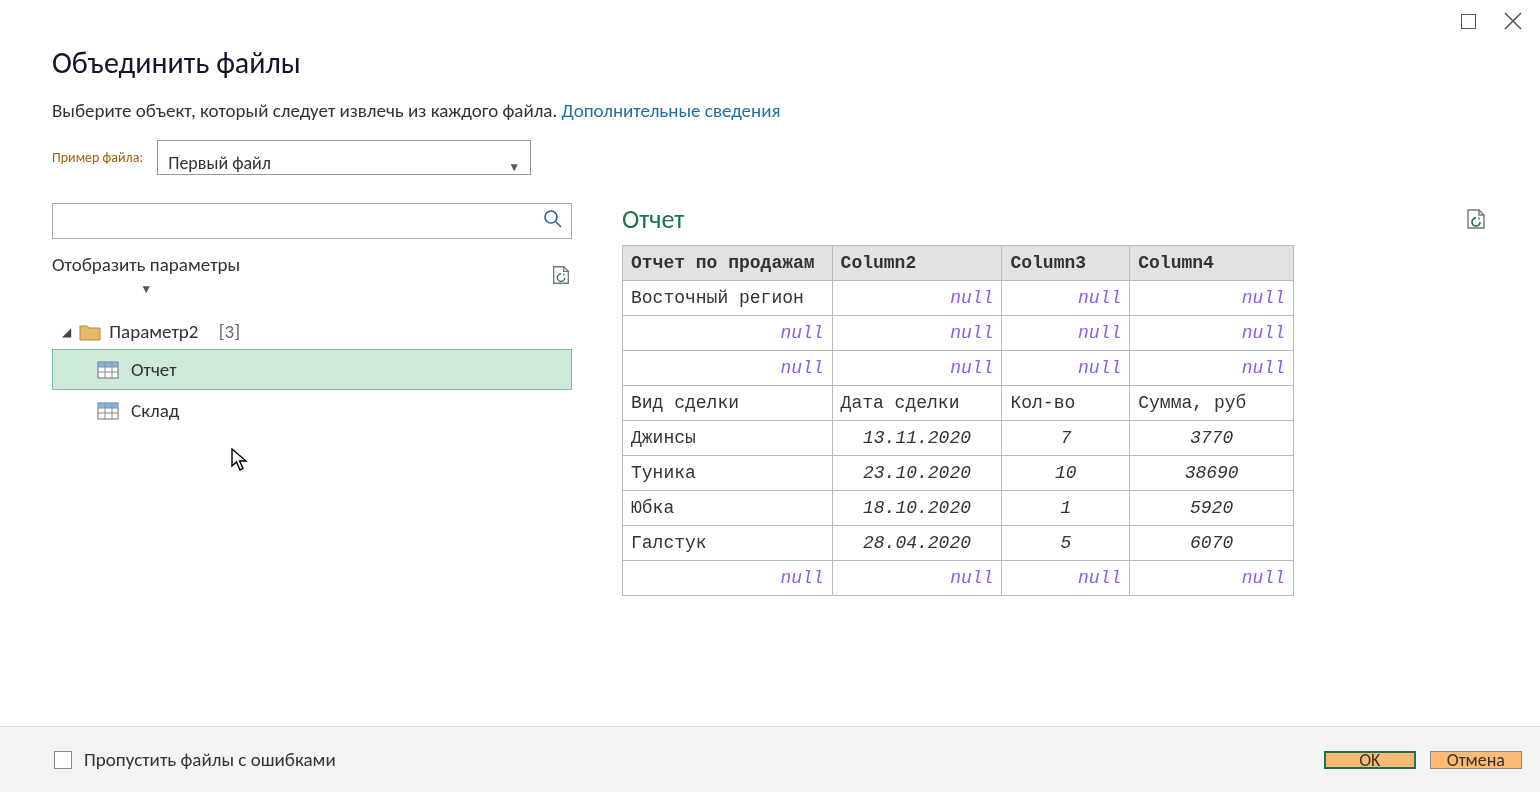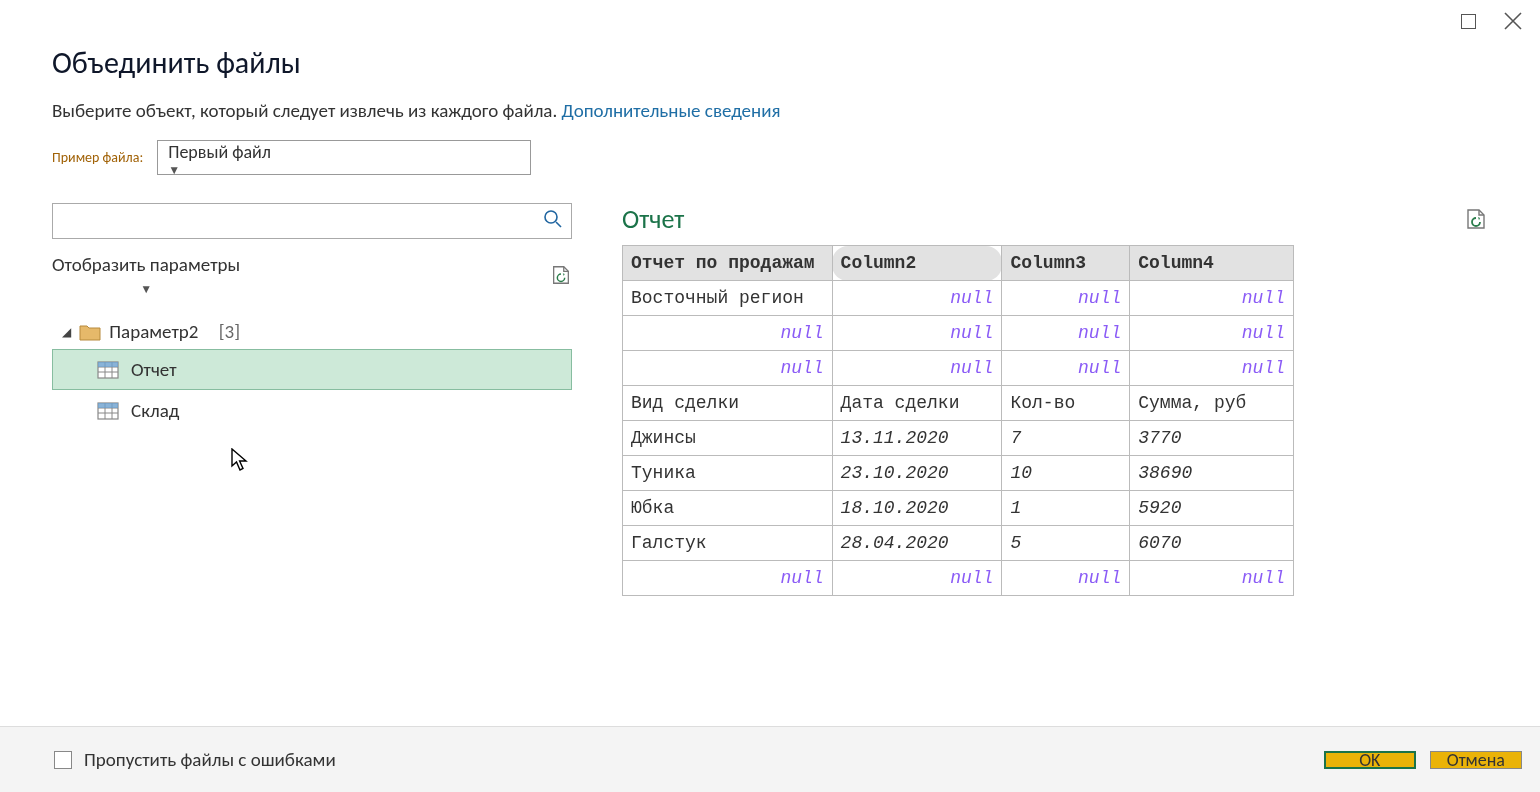--- a/index.html
+++ b/index.html
@@ -58,27 +58,26 @@
   .sample-label {
     font-size: 14px;
     color: #a16207;
     text-align: center;
   }
   .sample-select {
     width: 374px;
     height: 35px;
     border: 1px solid #999;
     display: flex;
-    align-items: flex-start;
+    align-items: flex-end;
     justify-content: space-between;
     padding: 0 10px;
     font-size: 18px;
     background: #fff;
     cursor: pointer;
-    flex-direction: column;
   }
   .chevron-down {
     font-size: 12px;
     color: #555;
   }
   .two-col {
     display: flex;
     gap: 50px;
   }
   .left-col { width: 520px; }
@@ -176,32 +175,32 @@
     height: 35px;
     text-align: left;
     vertical-align: middle;
     font-family: Liberation Mono, monospace;
   }
   table.data th {
     background: #e2e2e2;
     font-weight: 600;
   }
   table.data th:nth-child(1) { width: 210px; }
-  table.data th:nth-child(2) { width: 170px; border-radius: 16px; }
+  table.data th:nth-child(2) { width: 170px; }
   table.data th:nth-child(3) { width: 128px; }
   table.data th:nth-child(4) { width: 164px; }
   .null {
     font-style: italic;
     color: #8b5cf6;
     text-align: right !important;
     display: block;
   }
   .rnum {
     font-style: italic;
-    text-align: left;
+    text-align: center;
     display: block;
   }
   .footer {
     position: absolute;
     bottom: 0;
     left: 0;
     right: 0;
     height: 66px;
     background: #f4f4f4;
     border-top: 1px solid #ddd;
@@ -223,21 +222,21 @@
     cursor: pointer;
   }
   .footer-buttons {
     display: flex;
     gap: 14px;
   }
   .btn {
     min-width: 92px;
     height: 18px;
     border: 1px solid #888;
-    background: #eab308;
+    background: #fdba74;
     display: flex;
     align-items: center;
     justify-content: center;
     font-size: 18px;
     cursor: pointer;
     padding: 0 16px;
   }
   .btn.primary {
     border: 2px solid #1b7349;
   }

